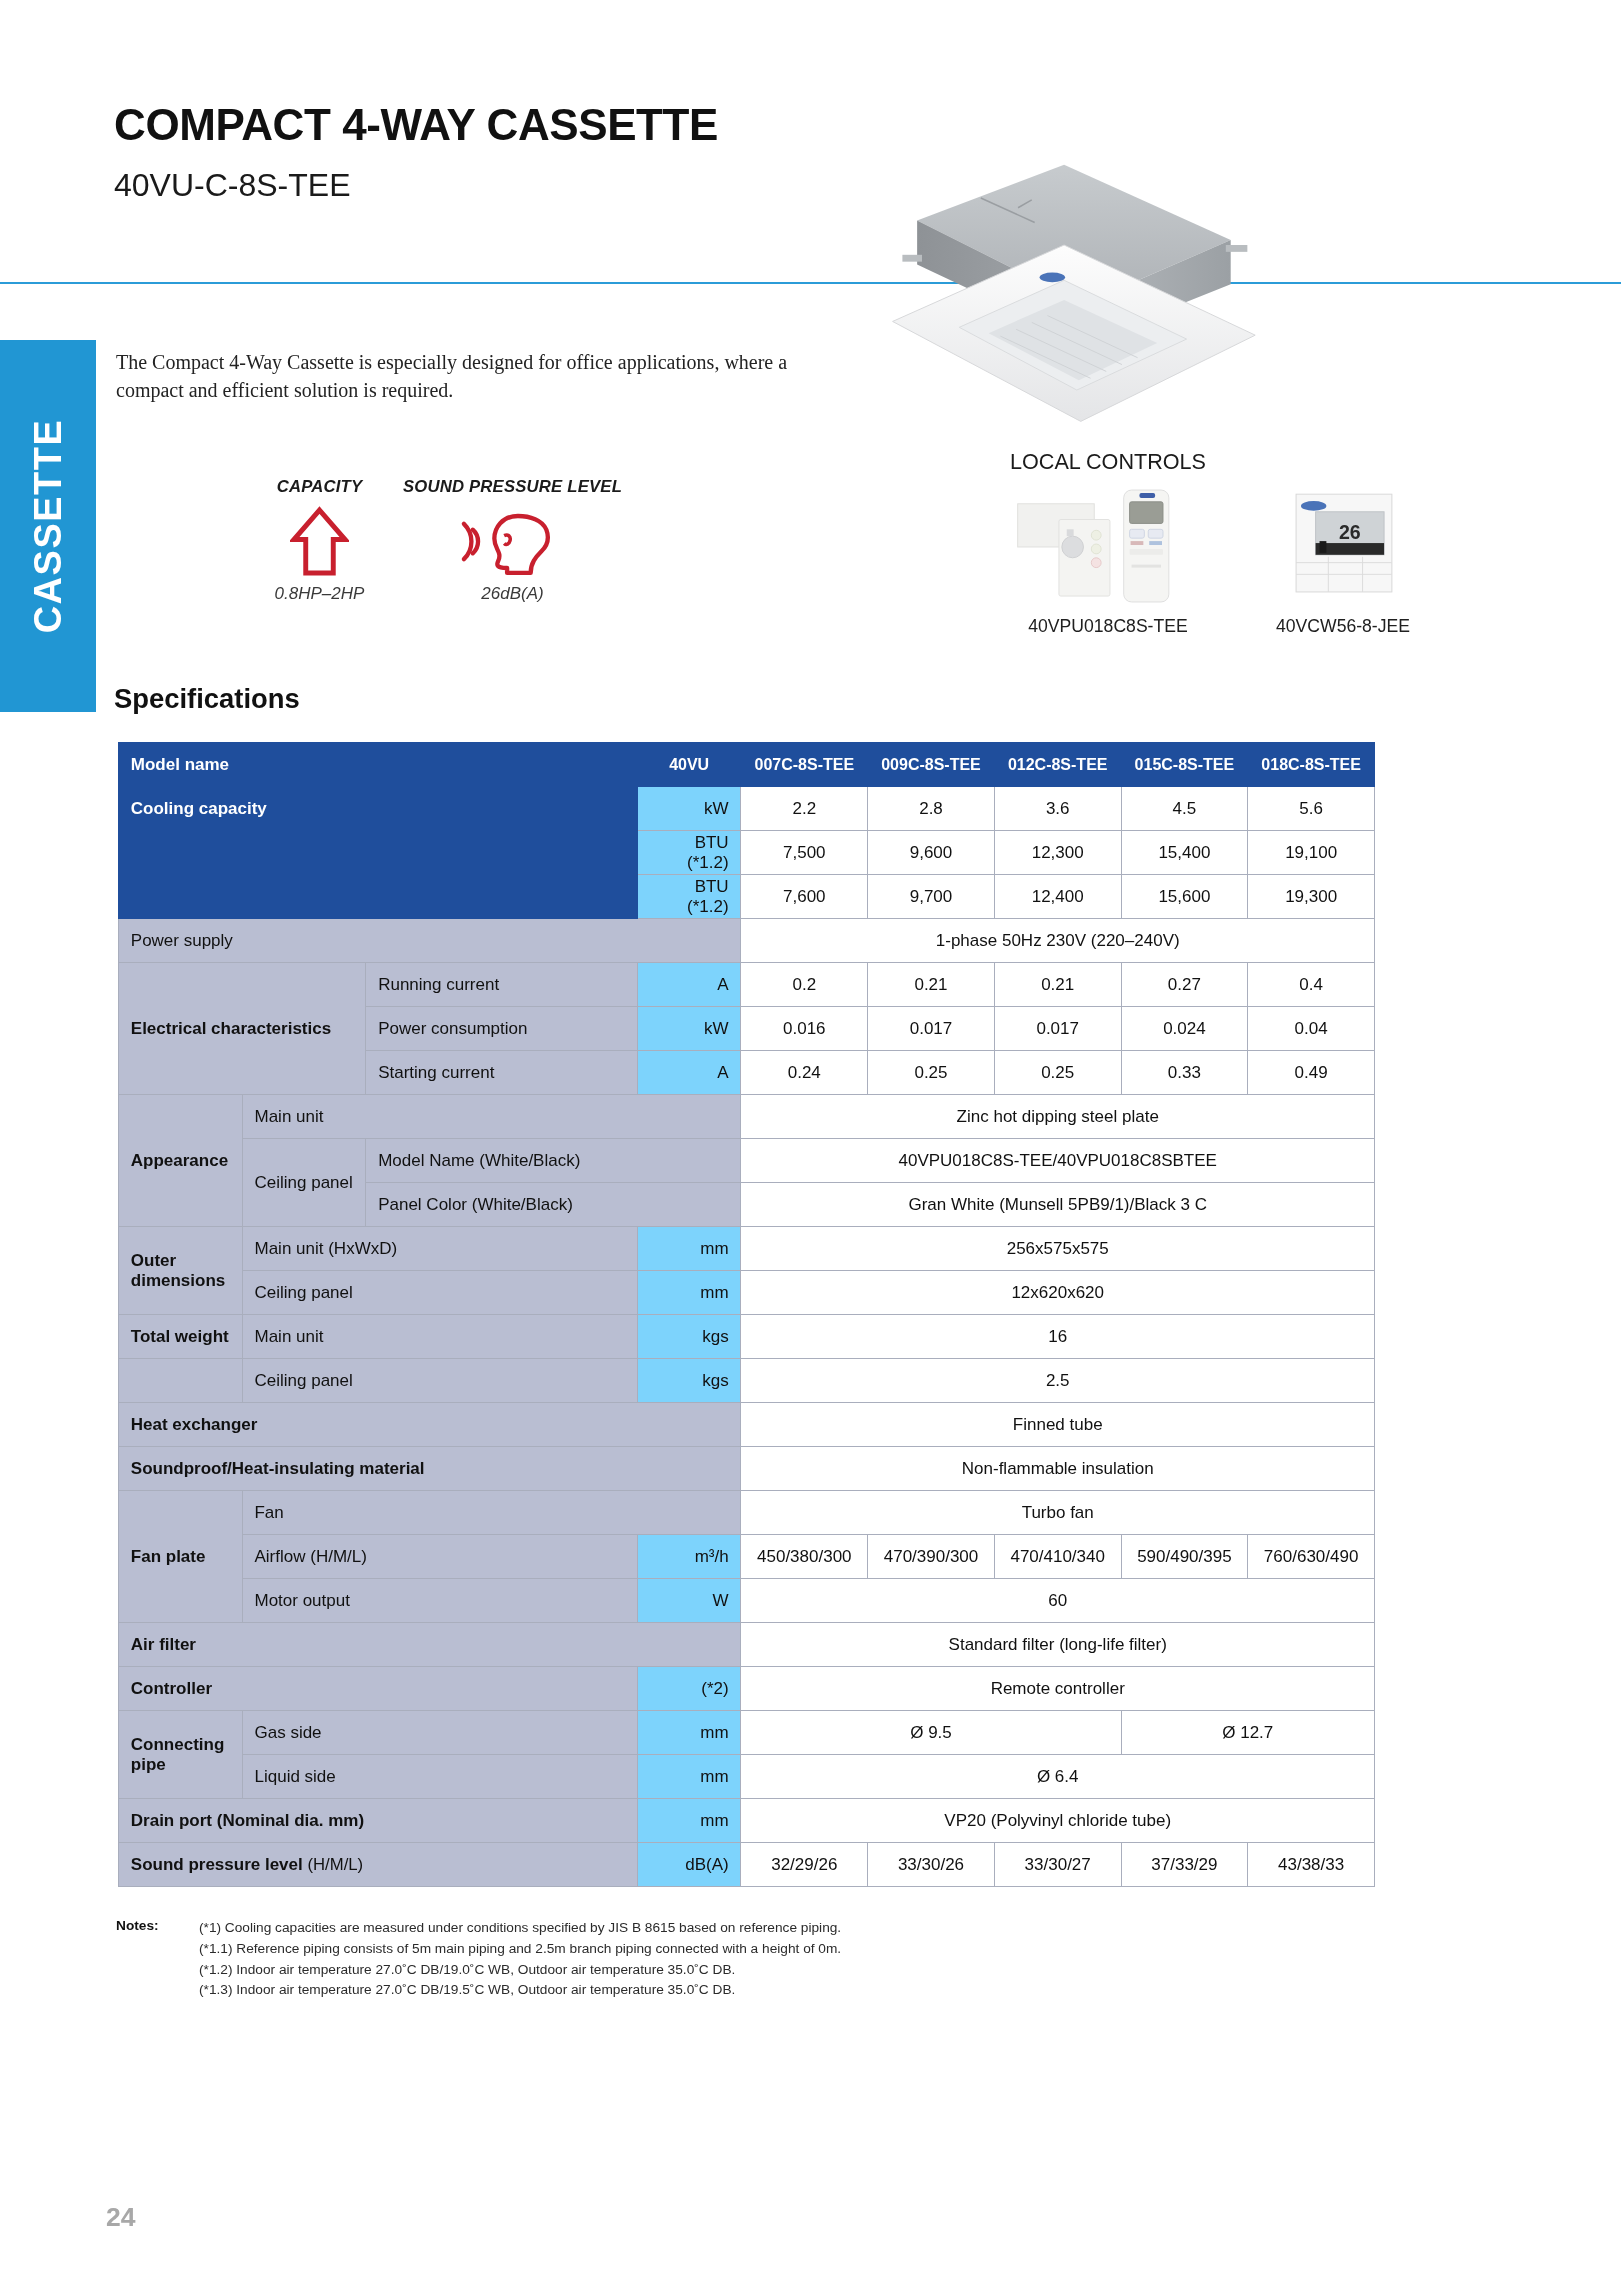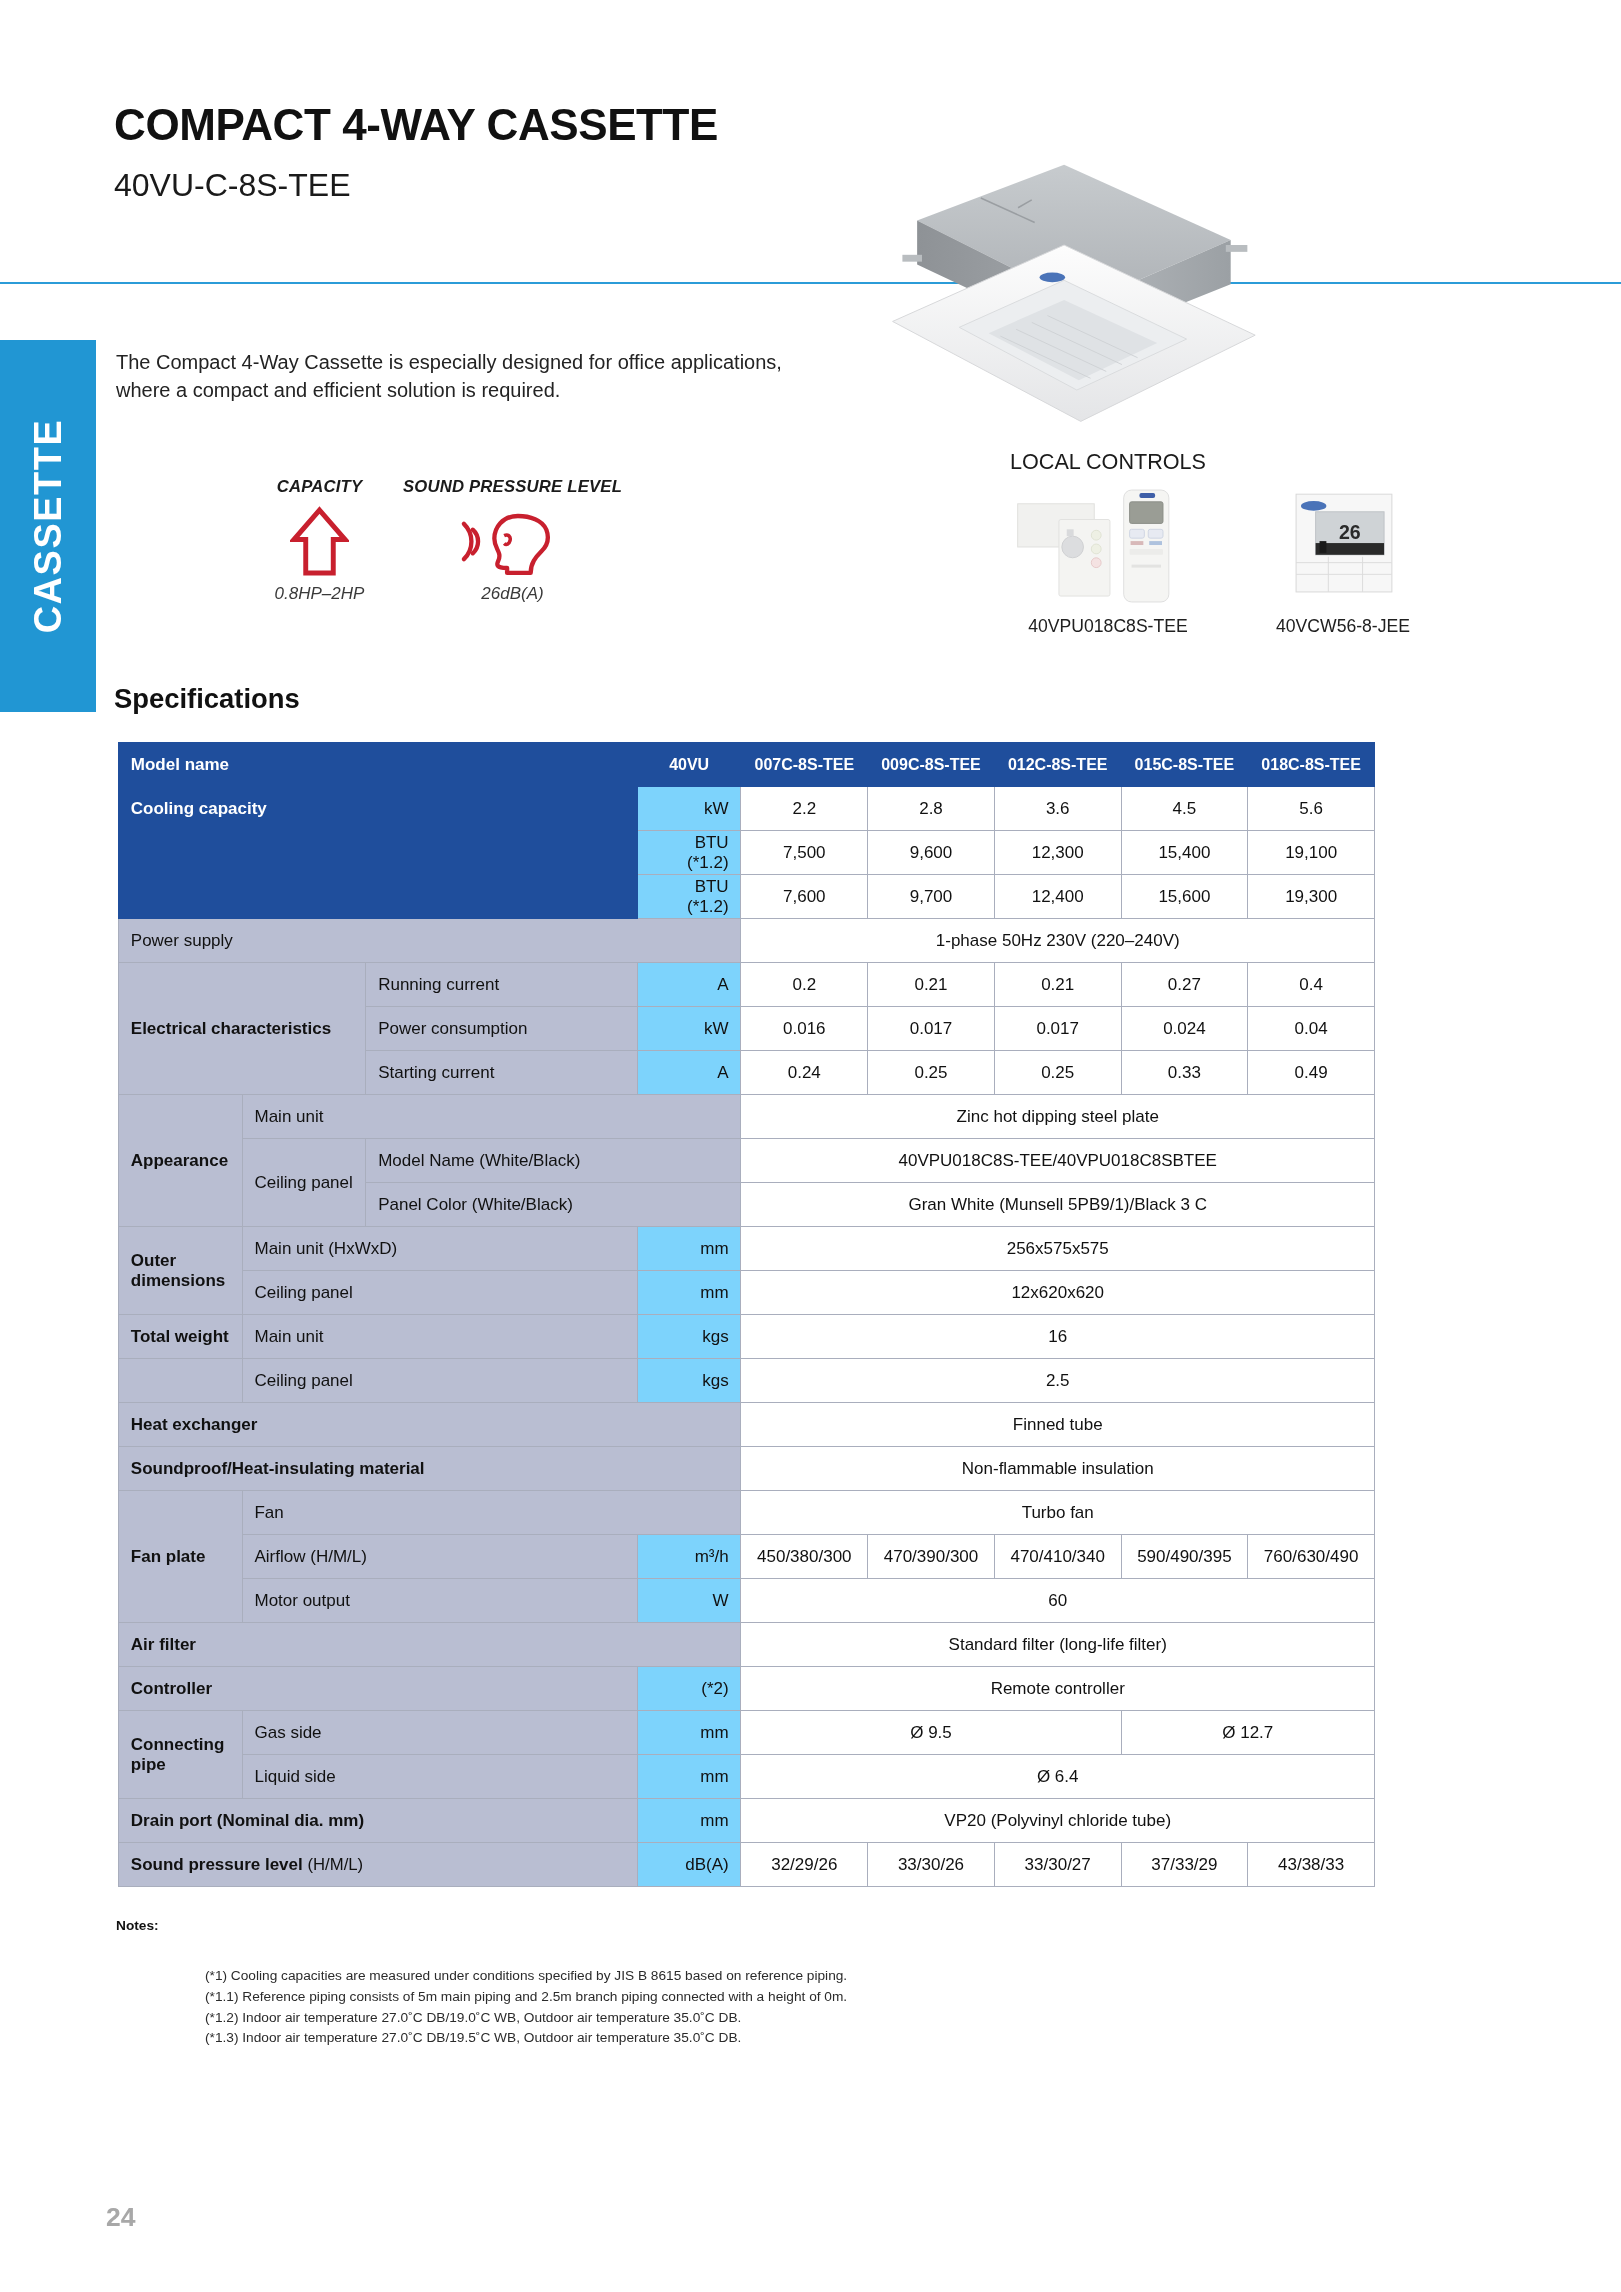--- a/index.html
+++ b/index.html
@@ -50,20 +50,21 @@
     background: #2b9cd8;
   }
 
   .intro {
     position: absolute;
     left: 116px; top: 348px;
     width: 686px;
     font-size: 20px;
     line-height: 1.42;
     color: #232323;
+    font-family: Liberation Serif, serif;
   }
 
   
   .features { position: absolute; left: 241px; top: 477px; }
   .feat {
     position: absolute;
     text-align: center;
     font-style: italic;
   }
   .feat.cap  { left: 0px;   width: 157px; }
@@ -116,21 +117,21 @@
   
   .lbl  { background: #b9bed2; }
   .lbl.b { font-weight: bold; }
   .unit { background: #7dd3fc; text-align: right; padding-right: 13.7px;}
   .val  { background: #ffffff; text-align: center; }
   .sub  { font-weight: normal; font-size: 16.7px; }
 
   
   .notes-wrap { position: absolute; left: 116px; top: 1918px; }
   .notes-label { position:absolute; left:0; top:0; font-size:13.7px; font-weight:bold; color:#111;}
-  .notes-list { position:absolute; left: 89px; top:0;margin-top:48px; }
+  .notes-list { position:absolute; left: 83px; top:0; }
   .note { font-size: 13.7px; color:#2b2b2b; line-height: 1.52; white-space: nowrap;}
 
   .pagenum {
     position:absolute; left:106px; top: 2202px;
     font-size: 26.5px; color:#a8a8a8;font-weight:bold;
   }
 
   
   .product { position:absolute; left:863px; top:147px; width:412px; height:294px; }
 </style>

